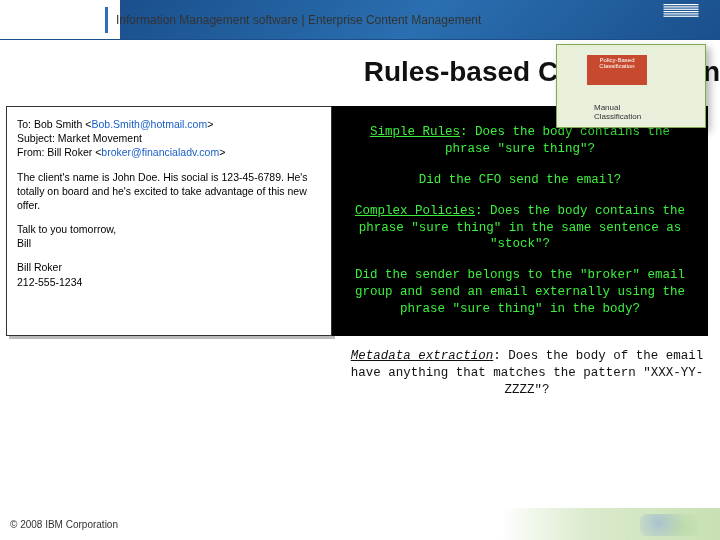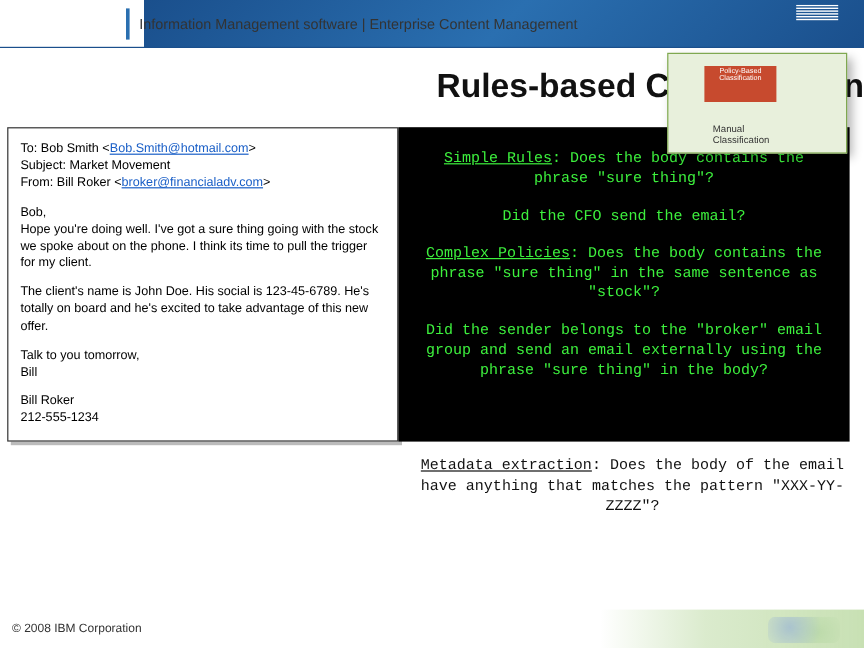--- a/index.html
+++ b/index.html
@@ -11,27 +11,27 @@
     .header-title { font-size: 12px; color: #333; }
     .ibm-logo-area { position: absolute; right: 20px; top: 4px; display: flex; align-items: center; gap: 8px; }
     .ibm-logo { width: 38px; height: 14px; display: inline-block; }
     .ibm-logo svg rect { fill: #fff; }
     .rule-class-box { position: absolute; right: 14px; top: 44px; width: 150px; height: 84px; border: 1px solid #7fa850; background: #e8f0dc; box-shadow: 4px 4px 8px rgba(0,0,0,0.3); }
     .rule-class-inner { position: absolute; top: 10px; left: 30px; width: 60px; height: 30px; background: #c74a2e; color: #fff; font-size: 6px; text-align: center; padding: 2px; }
     .rule-class-label { position: absolute; bottom: 6px; left: 50%; transform: translateX(-50%); font-size: 8px; color: #333; }
     .main-title { font-size: 28px; font-weight: bold; color: #111; padding: 12px 0 18px 10px; text-align: right; }
     .content-row { display: flex; gap: 0; padding: 0 6px; }
     .email-box { width: 326px; background: #fff; border: 1px solid #333; padding: 10px 10px 12px 10px; font-size: 10.5px; line-height: 1.35; box-shadow: 3px 3px 0 #bbb; }
-    .email-box .linked { color: #1a5fc7; text-decoration: underline; }
+    .email-box .linked { color: #1a5fc7; }
     .email-para { margin-top: 10px; }
     .rules-box { width: 376px; background: #000; color: #3df03d; font-family: "Courier New", monospace; font-size: 12.5px; padding: 18px 12px; }
     .rules-block { margin-bottom: 14px; text-align: center; line-height: 1.35; }
     .rules-block .lead { text-decoration: underline; }
     .meta-block { margin-top: 12px; padding: 0 6px 0 340px; font-family: "Courier New", monospace; font-size: 12.5px; color: #111; text-align: center; line-height: 1.35; }
-    .meta-block .lead { text-decoration: underline; }
+    .meta-block .lead { text-decoration: underline; font-style: italic; }
     .footer { position: absolute; bottom: 10px; left: 10px; font-size: 10px; color: #333; }
     .footer-graphic { position: absolute; right: 0; bottom: 0; width: 220px; height: 32px; background: linear-gradient(90deg, rgba(120,180,70,0) 0%, rgba(120,180,70,0.6) 40%, rgba(120,180,70,0.9) 100%); opacity: 0.45; }
     .footer-graphic::before { content: ""; position: absolute; right: 20px; bottom: 4px; width: 60px; height: 22px; background: radial-gradient(circle at 30% 40%, rgba(30,90,160,0.7), transparent 60%), radial-gradient(circle at 70% 60%, rgba(100,170,60,0.8), transparent 55%); border-radius: 6px; }
     .divider-top { position: absolute; top: 39px; left: 0; right: 0; height: 1px; background: #1a4f8c; }
   </style>
 </head>
 <body>
 
 <div class="header">
   <div class="header-bar"></div>
@@ -67,22 +67,20 @@
       <span>To: </span><span>Bob Smith</span>
       &lt;<span class="linked">Bob.Smith@hotmail.com</span>&gt;
     </div>
     <div>
       <span>Subject: </span><span>Market Movement</span>
     </div>
     <div>
       <span>From: </span><span>Bill Roker</span>
       &lt;<span class="linked">broker@financialadv.com</span>&gt;
     </div>
-    <div class="email-para" style="white-space: pre-line;">Bob,
-Hope you're doing well. I've got a sure thing going with the stock we spoke about on the phone. I think its time to pull the trigger for my client.</div>
     <div class="email-para">The client's name is John Doe. His social is 123-45-6789. He's totally on board and he's excited to take advantage of this new offer.</div>
     <div class="email-para" style="white-space: pre-line;">Talk to you tomorrow,
 Bill</div>
     <div class="email-para">
       <div>Bill Roker</div>
       <div>212-555-1234</div>
     </div>
   </div>
 
   <div class="rules-box">

